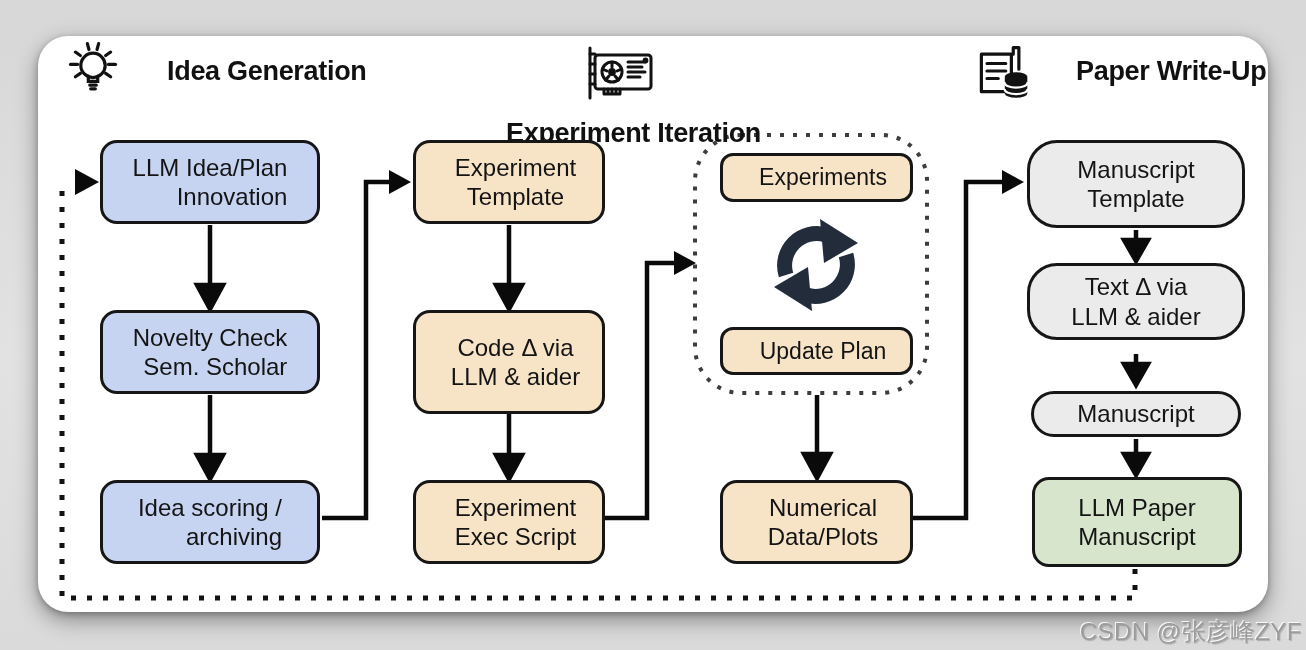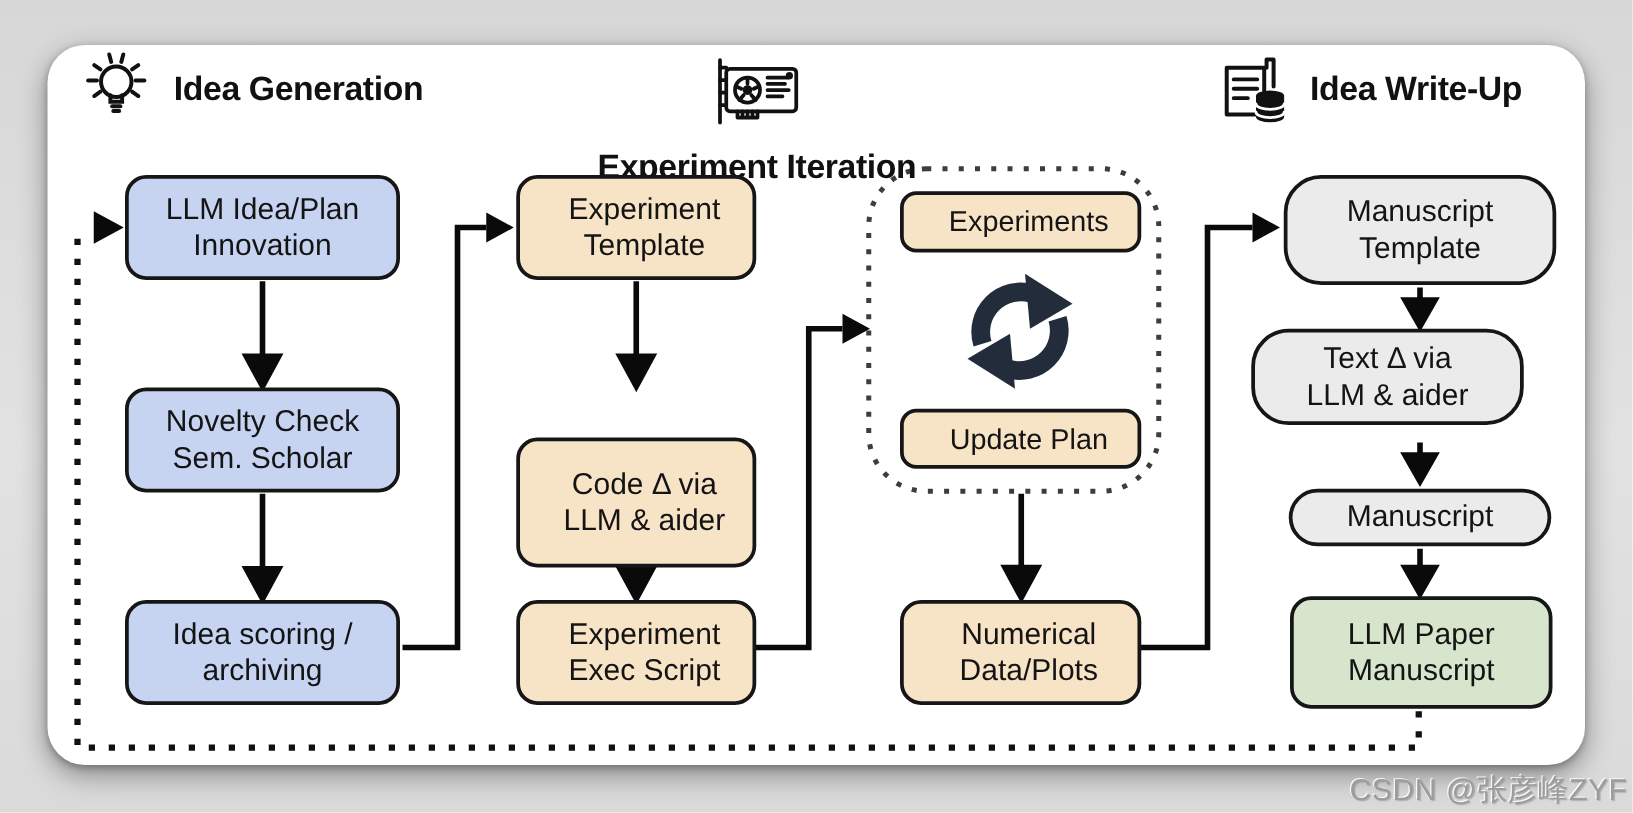--- a/index.html
+++ b/index.html
@@ -10,30 +10,30 @@
     font-family:"Liberation Sans","DejaVu Sans",sans-serif;
     overflow:hidden;
   }
   .card{
     position:absolute;left:38px;top:36px;width:1230px;height:576px;
     background:#ffffff;border-radius:30px;
     box-shadow:0 8px 22px rgba(0,0,0,.38), 0 2px 6px rgba(0,0,0,.25);
   }
   .wires{position:absolute;left:0;top:0;width:1306px;height:650px;pointer-events:none;}
   .hdr{position:absolute;display:flex;align-items:center;gap:16px;}
-  .hdr .label{font-size:27px;font-weight:700;color:#111;letter-spacing:-.3px;white-space:nowrap;}
+  .hdr .label{font-size:27px;font-weight:700;color:#111;letter-spacing:-.3px;white-space:nowrap;margin-left:28px;}
   .hdr svg{display:block;}
   .box{
     position:absolute;display:flex;align-items:center;justify-content:center;
     border:3px solid #161616;border-radius:17px;
     color:#141414;font-size:24px;line-height:1.22;text-align:center;
     white-space:pre-line;box-sizing:border-box;
   }
   .box.small{border-radius:13px;font-size:23px;}
-  .blue{background:#c6d3f1;}
+  .blue{background:#c6d3f1;text-align:right;}
   .tan{background:#f7e3c6;padding-left:13px;}
   .gray{background:#ebebeb;border-radius:30px;}
   .green{background:#d6e5cb;}
   .cycle{position:absolute;left:766px;top:215px;width:100px;height:100px;}
   .watermark{
     position:absolute;right:4px;bottom:2px;
     font-size:24px;color:#9c9c9c;letter-spacing:.5px;white-space:nowrap;
     text-shadow:-1px -1px 0 rgba(255,255,255,.85), 1px 1px 1px rgba(120,120,120,.45);
   }
 </style>
@@ -120,41 +120,41 @@
     <svg width="60" height="62" viewBox="0 0 64 64" fill="none" stroke="#111" stroke-width="3.4" stroke-linecap="round" stroke-linejoin="round">
       <path d="M 44 14 V 7 H 50 V 30"></path>
       <path d="M 10 14 H 42 V 54 H 10 Z"></path>
       <path d="M 16 24 H 36 M 16 32 H 36 M 16 40 H 28"></path>
       <g fill="#111" stroke="none">
         <ellipse cx="47" cy="38" rx="12" ry="4.6"></ellipse>
         <path d="M 35 38 h 24 v 18 a 12 4.6 0 0 1 -24 0 Z"></path>
       </g>
       <path d="M 35 45 a 12 4.6 0 0 0 24 0 M 35 52 a 12 4.6 0 0 0 24 0" stroke="#fff" stroke-width="2.4"></path>
     </svg>
-    <span class="label">Idea Write-Up</span>
+    <span class="label">Paper Write-Up</span>
   </div>
 
   <div class="box blue" style="left:100px;top:140px;width:220px;height:84px;">
     <span>LLM Idea/Plan
 Innovation</span>
   </div>
   <div class="box blue" style="left:100px;top:310px;width:220px;height:84px;">
     <span>Novelty Check
 Sem. Scholar</span>
   </div>
   <div class="box blue" style="left:100px;top:480px;width:220px;height:84px;">
     <span>Idea scoring /
 archiving</span>
   </div>
 
   <div class="box tan" style="left:413px;top:140px;width:192px;height:84px;">
     <span>Experiment
 Template</span>
   </div>
-  <div class="box tan" style="left:413px;top:310px;width:192px;height:104px;margin-top:40px;">
+  <div class="box tan" style="left:413px;top:310px;width:192px;height:104px;">
     <span>Code Δ via
 LLM &amp; aider</span>
   </div>
   <div class="box tan" style="left:413px;top:480px;width:192px;height:84px;">
     <span>Experiment
 Exec Script</span>
   </div>
 
   <div class="box tan small" style="left:720px;top:153px;width:193px;height:49px;text-align:right;">
     <span>Experiments</span>
@@ -176,21 +176,21 @@
   </div>
   <div class="box tan" style="left:720px;top:480px;width:193px;height:84px;">
     <span>Numerical
 Data/Plots</span>
   </div>
 
   <div class="box gray" style="left:1027px;top:140px;width:218px;height:88px;">
     <span>Manuscript
 Template</span>
   </div>
-  <div class="box gray" style="left:1001px;top:263px;width:218px;height:77px;">
+  <div class="box gray" style="left:1027px;top:263px;width:218px;height:77px;">
     <span>Text Δ via
 LLM &amp; aider</span>
   </div>
   <div class="box gray" style="left:1031px;top:391px;width:210px;height:46px;">
     <span>Manuscript</span>
   </div>
   <div class="box green" style="left:1032px;top:477px;width:210px;height:90px;">
     <span>LLM Paper
 Manuscript</span>
   </div>

